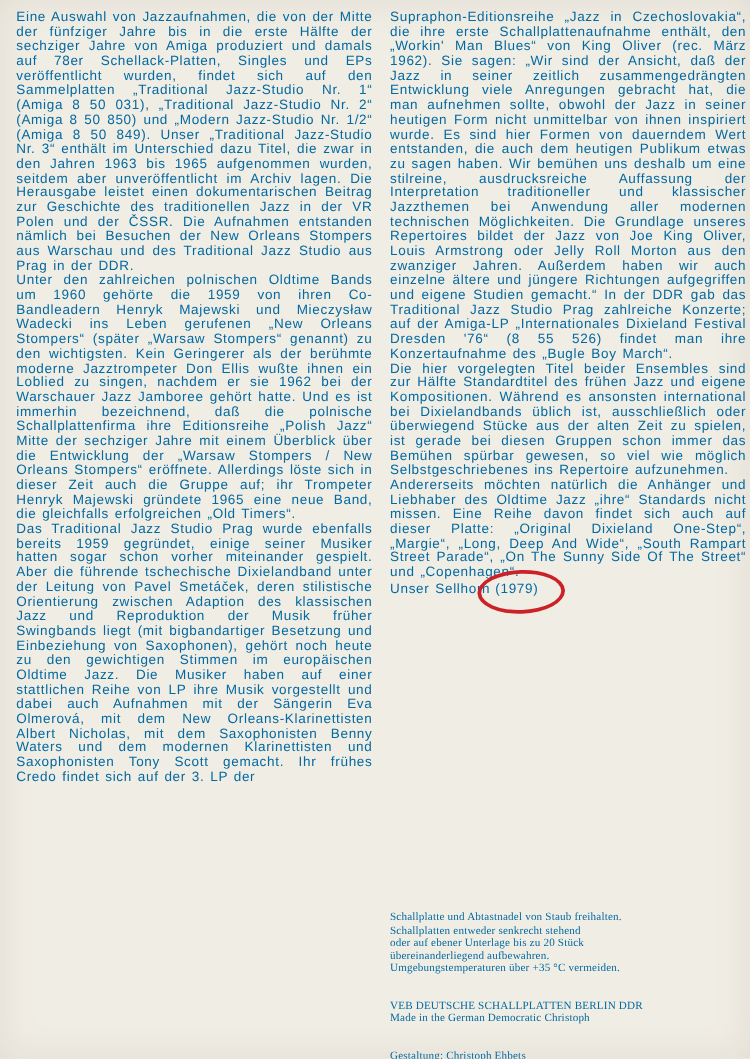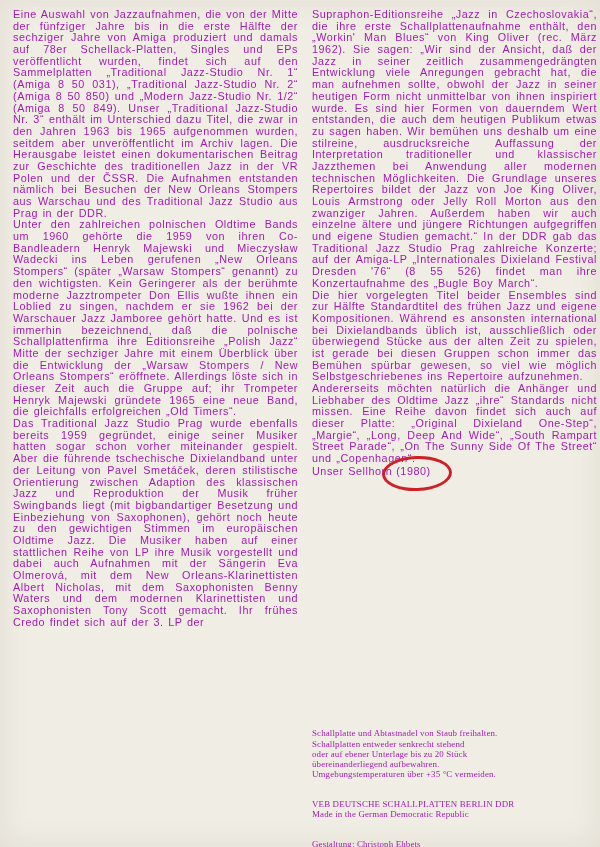--- a/index.html
+++ b/index.html
@@ -2,21 +2,21 @@
 <html><head>
 <meta charset="utf-8">
 <style>
   html,body{margin:0;padding:0;}
   .page{
     position:relative;
     width:600px;height:847px;
     background:#f0ede4;
     overflow:hidden;
     font-family:"Liberation Sans", sans-serif;
-    color:#a21caf;
+    color:#0369a1;
     box-shadow:inset 0 0 30px rgba(120,110,90,.12);
   }
   .col{
     position:absolute;
     top:9px;
     width:285px;
     font-size:10.8px;
     line-height:11.68px;
     letter-spacing:0.55px;
     word-spacing:1.1px;
@@ -68,31 +68,31 @@
     <p>Eine Auswahl von Jazzaufnahmen, die von der Mitte der fünfziger Jahre bis in die erste Hälfte der sechziger Jahre von Amiga produziert und damals auf 78er Schellack-Platten, Singles und EPs veröffentlicht wurden, findet sich auf den Sammelplatten „Traditional Jazz-Studio Nr. 1“ (Amiga 8 50 031), „Traditional Jazz-Studio Nr. 2“ (Amiga 8 50 850) und „Modern Jazz-Studio Nr. 1/2“ (Amiga 8 50 849). Unser „Traditional Jazz-Studio Nr. 3“ enthält im Unterschied dazu Titel, die zwar in den Jahren 1963 bis 1965 aufgenommen wurden, seitdem aber unveröffentlicht im Archiv lagen. Die Herausgabe leistet einen dokumentarischen Beitrag zur Geschichte des traditionellen Jazz in der VR Polen und der ČSSR. Die Aufnahmen entstanden nämlich bei Besuchen der New Orleans Stompers aus Warschau und des Traditional Jazz Studio aus Prag in der DDR.</p>
     <p>Unter den zahlreichen polnischen Oldtime Bands um 1960 gehörte die 1959 von ihren Co-Bandleadern Henryk Majewski und Mieczysław Wadecki ins Leben gerufenen „New Orleans Stompers“ (später „Warsaw Stompers“ genannt) zu den wichtigsten. Kein Geringerer als der berühmte moderne Jazztrompeter Don Ellis wußte ihnen ein Loblied zu singen, nachdem er sie 1962 bei der Warschauer Jazz Jamboree gehört hatte. Und es ist immerhin bezeichnend, daß die polnische Schallplattenfirma ihre Editionsreihe „Polish Jazz“ Mitte der sechziger Jahre mit einem Überblick über die Entwicklung der „Warsaw Stompers / New Orleans Stompers“ eröffnete. Allerdings löste sich in dieser Zeit auch die Gruppe auf; ihr Trompeter Henryk Majewski gründete 1965 eine neue Band, die gleichfalls erfolgreichen „Old Timers“.</p>
     <p>Das Traditional Jazz Studio Prag wurde ebenfalls bereits 1959 gegründet, einige seiner Musiker hatten sogar schon vorher miteinander gespielt. Aber die führende tschechische Dixielandband unter der Leitung von Pavel Smetáček, deren stilistische Orientierung zwischen Adaption des klassischen Jazz und Reproduktion der Musik früher Swingbands liegt (mit bigbandartiger Besetzung und Einbeziehung von Saxophonen), gehört noch heute zu den gewichtigen Stimmen im europäischen Oldtime Jazz. Die Musiker haben auf einer stattlichen Reihe von LP ihre Musik vorgestellt und dabei auch Aufnahmen mit der Sängerin Eva Olmerová, mit dem New Orleans-Klarinettisten Albert Nicholas, mit dem Saxophonisten Benny Waters und dem modernen Klarinettisten und Saxophonisten Tony Scott gemacht. Ihr frühes Credo findet sich auf der 3. LP der</p>
   </div>
 
   <div class="col col-right">
     <p>Supraphon-Editionsreihe „Jazz in Czechoslovakia“, die ihre erste Schallplattenaufnahme enthält, den „Workin' Man Blues“ von King Oliver (rec. März 1962). Sie sagen: „Wir sind der Ansicht, daß der Jazz in seiner zeitlich zusammengedrängten Entwicklung viele Anregungen gebracht hat, die man aufnehmen sollte, obwohl der Jazz in seiner heutigen Form nicht unmittelbar von ihnen inspiriert wurde. Es sind hier Formen von dauerndem Wert entstanden, die auch dem heutigen Publikum etwas zu sagen haben. Wir bemühen uns deshalb um eine stilreine, ausdrucksreiche Auffassung der Interpretation traditioneller und klassischer Jazzthemen bei Anwendung aller modernen technischen Möglichkeiten. Die Grundlage unseres Repertoires bildet der Jazz von Joe King Oliver, Louis Armstrong oder Jelly Roll Morton aus den zwanziger Jahren. Außerdem haben wir auch einzelne ältere und jüngere Richtungen aufgegriffen und eigene Studien gemacht.“ In der DDR gab das Traditional Jazz Studio Prag zahlreiche Konzerte; auf der Amiga-LP „Internationales Dixieland Festival Dresden '76“ (8 55 526) findet man ihre Konzertaufnahme des „Bugle Boy March“.</p>
     <p>Die hier vorgelegten Titel beider Ensembles sind zur Hälfte Standardtitel des frühen Jazz und eigene Kompositionen. Während es ansonsten international bei Dixielandbands üblich ist, ausschließlich oder überwiegend Stücke aus der alten Zeit zu spielen, ist gerade bei diesen Gruppen schon immer das Bemühen spürbar gewesen, so viel wie möglich Selbstgeschriebenes ins Repertoire aufzunehmen.</p>
     <p>Andererseits möchten natürlich die Anhänger und Liebhaber des Oldtime Jazz „ihre“ Standards nicht missen. Eine Reihe davon findet sich auch auf dieser Platte: „Original Dixieland One-Step“, „Margie“, „Long, Deep And Wide“, „South Rampart Street Parade“, „On The Sunny Side Of The Street“ und „Copenhagen“.</p>
     <p class="sig-line">
-      <span>Unser Sellhorn</span><span class="circle-wrap"><span class="red-ellipse"></span><span>(1980)</span></span>
+      <span>Unser Sellhorn</span><span class="circle-wrap"><span class="red-ellipse"></span><span>(1979)</span></span>
     </p>
   </div>
 
   <div class="imprint">
     <div class="imprint-block">Schallplatte und Abtastnadel von Staub freihalten.
 Schallplatten entweder senkrecht stehend
 oder auf ebener Unterlage bis zu 20 Stück
 übereinanderliegend aufbewahren.
 Umgebungstemperaturen über +35 °C vermeiden.</div>
     <div class="imprint-block">VEB DEUTSCHE SCHALLPLATTEN BERLIN DDR
-Made in the German Democratic Republic</div>
+Made in the German Democratic Christoph</div>
     <div class="imprint-block">Gestaltung: Christoph Ehbets
 Lithografie und Druck: VEB VMW „Ernst Thälmann“,
 Werk Gotha-Druck
 Ag 511/01/86/A &nbsp;Verpackung nach TGL 10609</div>
   </div>
 
 </div>
 
 </body></html>

